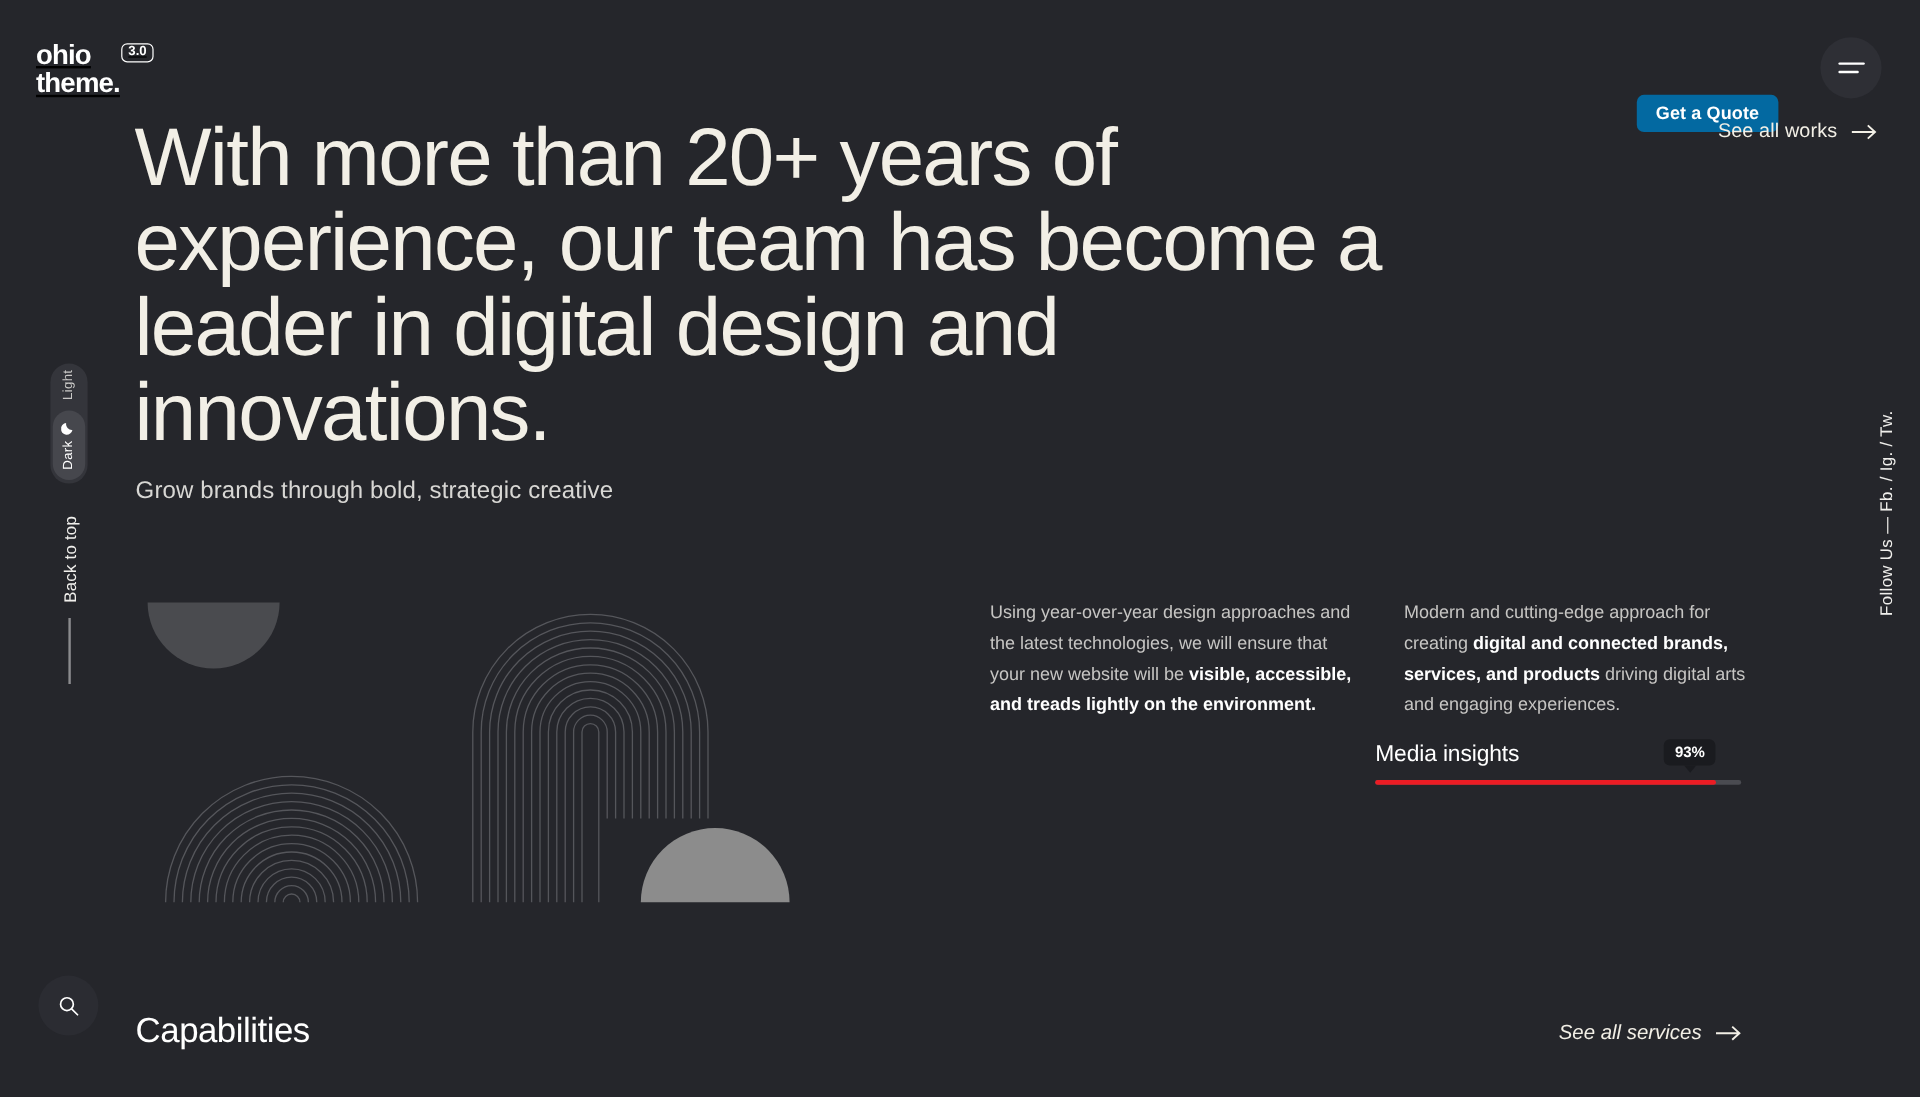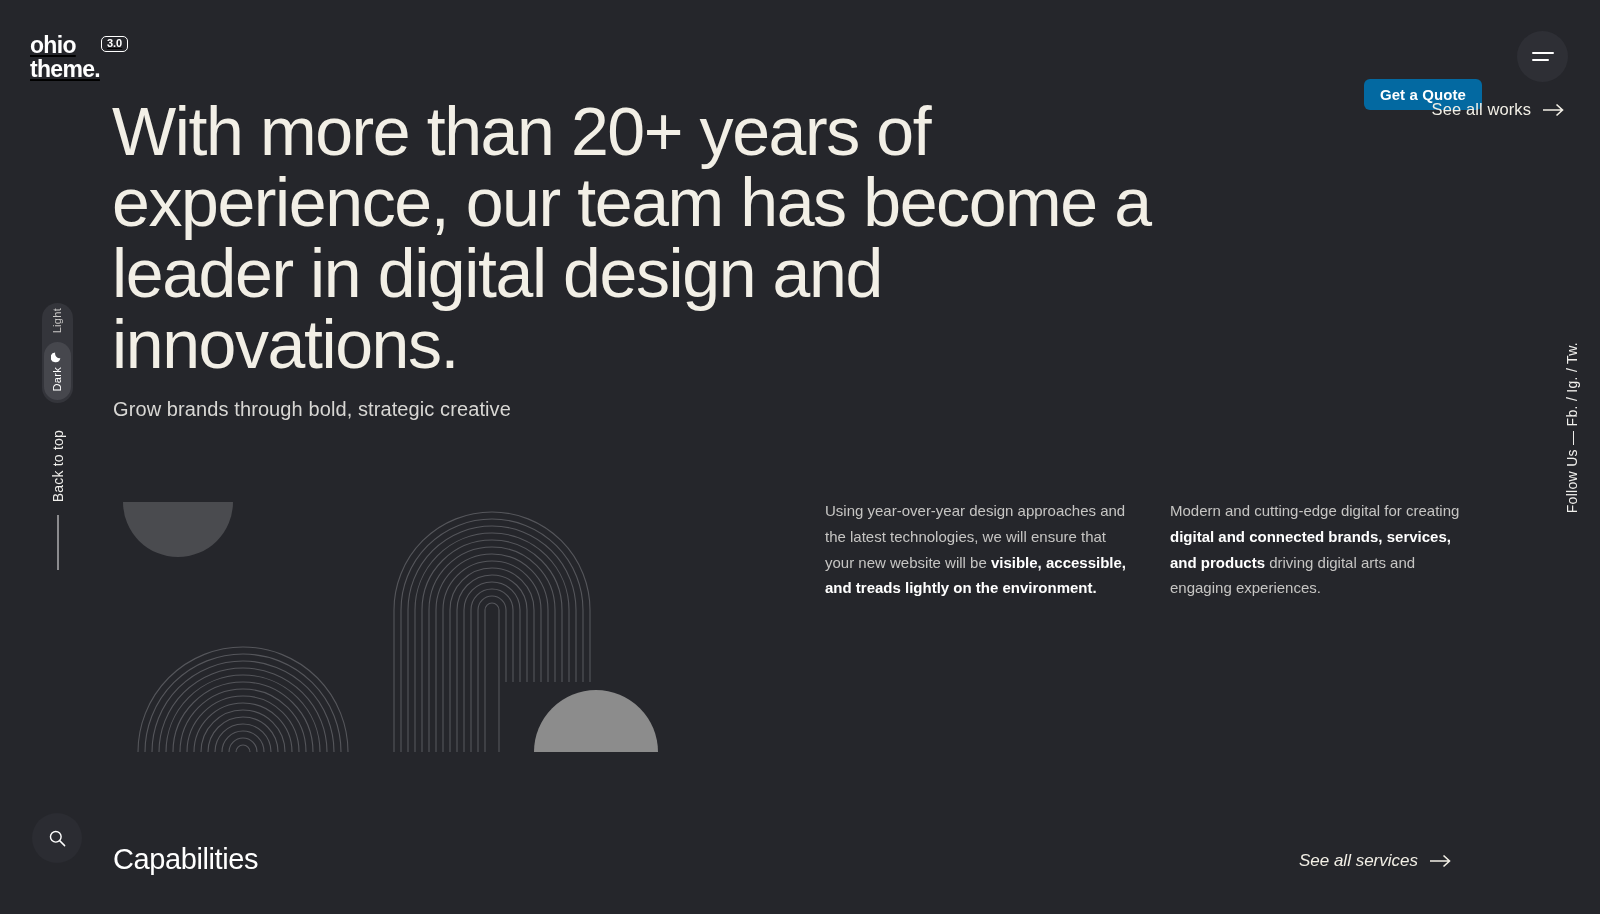--- a/index.html
+++ b/index.html
@@ -250,24 +250,31 @@
   </svg>
 
   <div class="col col-1">
     <p>
       <span>Using year-over-year design approaches and the latest technologies, we will ensure that your new website will be </span><b>visible, accessible, and treads lightly on the environment.</b>
     </p>
   </div>
 
   <div class="col col-2">
     <p>
-      <span>Modern and cutting-edge digital for creating </span><b>digital and connected brands, services, and products</b><span> driving digital arts and engaging experiences.</span>
+      <span>Modern and cutting-edge approach for creating </span><b>digital and connected brands, services, and products</b><span> driving digital arts and engaging experiences.</span>
     </p>
   </div>
 
+  <div class="progress-wrap">
+    <div class="progress-label">Media insights</div>
+    <div class="progress-track">
+      <div class="progress-fill" id="progfill" style="width: 93%; background: rgb(236, 28, 36);"></div>
+      <div class="progress-tip" id="progtip" style="left: 86%;">93%</div>
+    </div>
+  </div>
 
   <div class="capabilities">Capabilities</div>
   <div class="see-services">
     <span>See all services</span>
     <svg class="arrow-ico" width="22" height="14" viewBox="0 0 22 14">
       <path d="M0 7 H19 M13.5 1.5 L19.5 7 L13.5 12.5" stroke="#F2EFE6" stroke-width="1.6" fill="none"></path>
     </svg>
   </div>
 
 </div>

